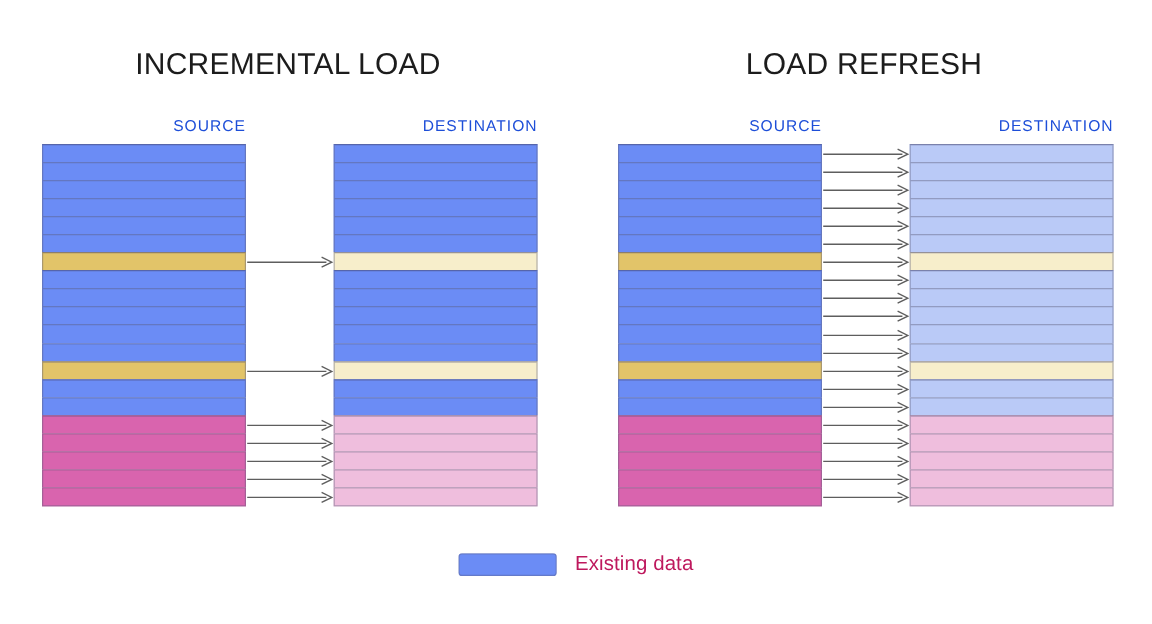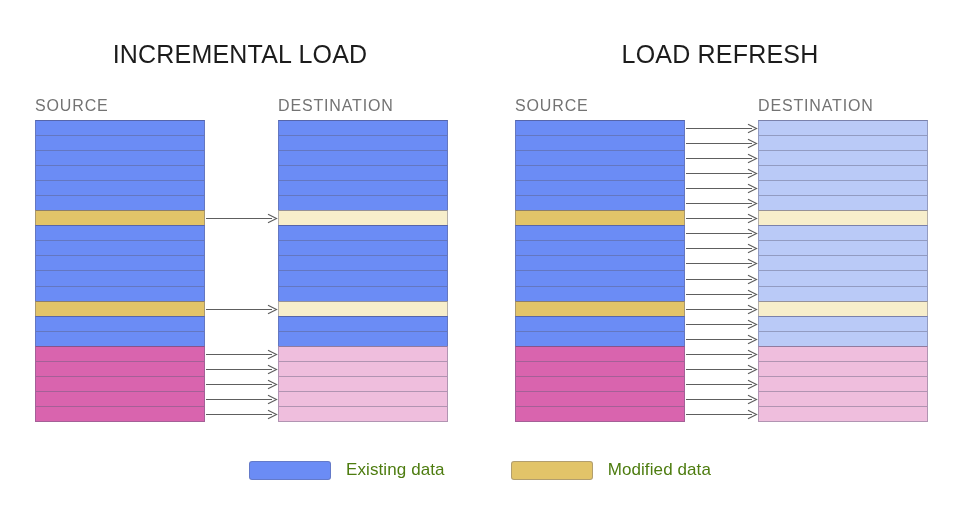--- a/index.html
+++ b/index.html
@@ -23,25 +23,25 @@
     text-align:center;
     font-size:25px;
     font-weight:400;
     letter-spacing:.2px;
     color:#1c1c1c;
     white-space:nowrap;
   }
 
   .col-label{
     position:absolute;top:97px;
-    font-size:16px;
+    font-size:13px;
     font-weight:400;
     letter-spacing:.85px;
-    color:#737373;
-    text-align:left;
+    color:#1d4ed8;
+    text-align:right;
     white-space:nowrap;
   }
   .col-label.src{left:35px;width:170px;}
   .col-label.dst{left:278px;width:170px;}
 
   
   .bar{
     position:absolute;
     top:120px;
     height:302px;
@@ -86,21 +86,21 @@
   }
   .legend-item{display:flex;align-items:center;gap:15px;}
   .legend-swatch{
     width:82px;height:19px;
     border-radius:3px;
     border:1px solid rgba(90,90,120,.35);
     box-sizing:border-box;
   }
   .legend-text{
     font-size:17px;
-    color:#4d7c0f;
+    color:#be185d;
     white-space:nowrap;
     letter-spacing:.1px;
   }
 </style>
 </head>
 <body>
 
 <div class="stage">
 
   <div class="panel" id="panel-incremental">
@@ -321,19 +321,15 @@
         <div class="row" style="background: rgb(239, 190, 221);"></div>
         <div class="row" style="background: rgb(239, 190, 221);"></div>
       </div>
   </div>
 
   <div class="legend" id="legend">
       <div class="legend-item">
         <span class="legend-swatch" style="background: rgb(107, 140, 245);"></span>
         <span class="legend-text">Existing data</span>
       </div>
-      <div class="legend-item">
-        <span class="legend-swatch" style="background: rgb(226, 196, 105);"></span>
-        <span class="legend-text">Modified data</span>
-      </div>
     </div>
 
 </div>
 
 </body></html>

